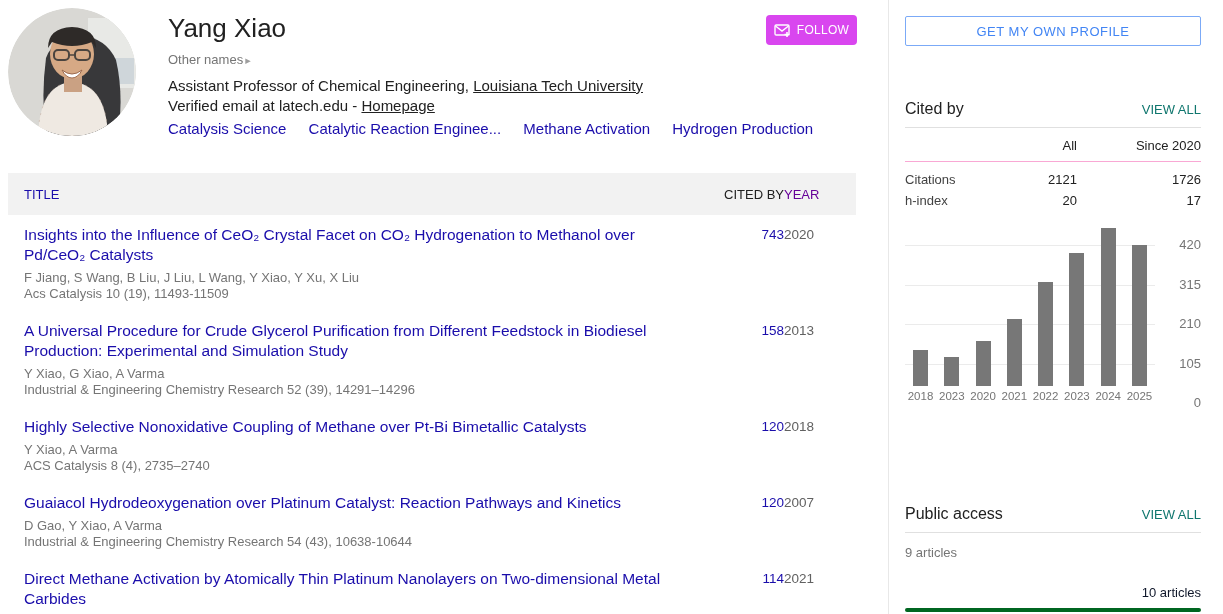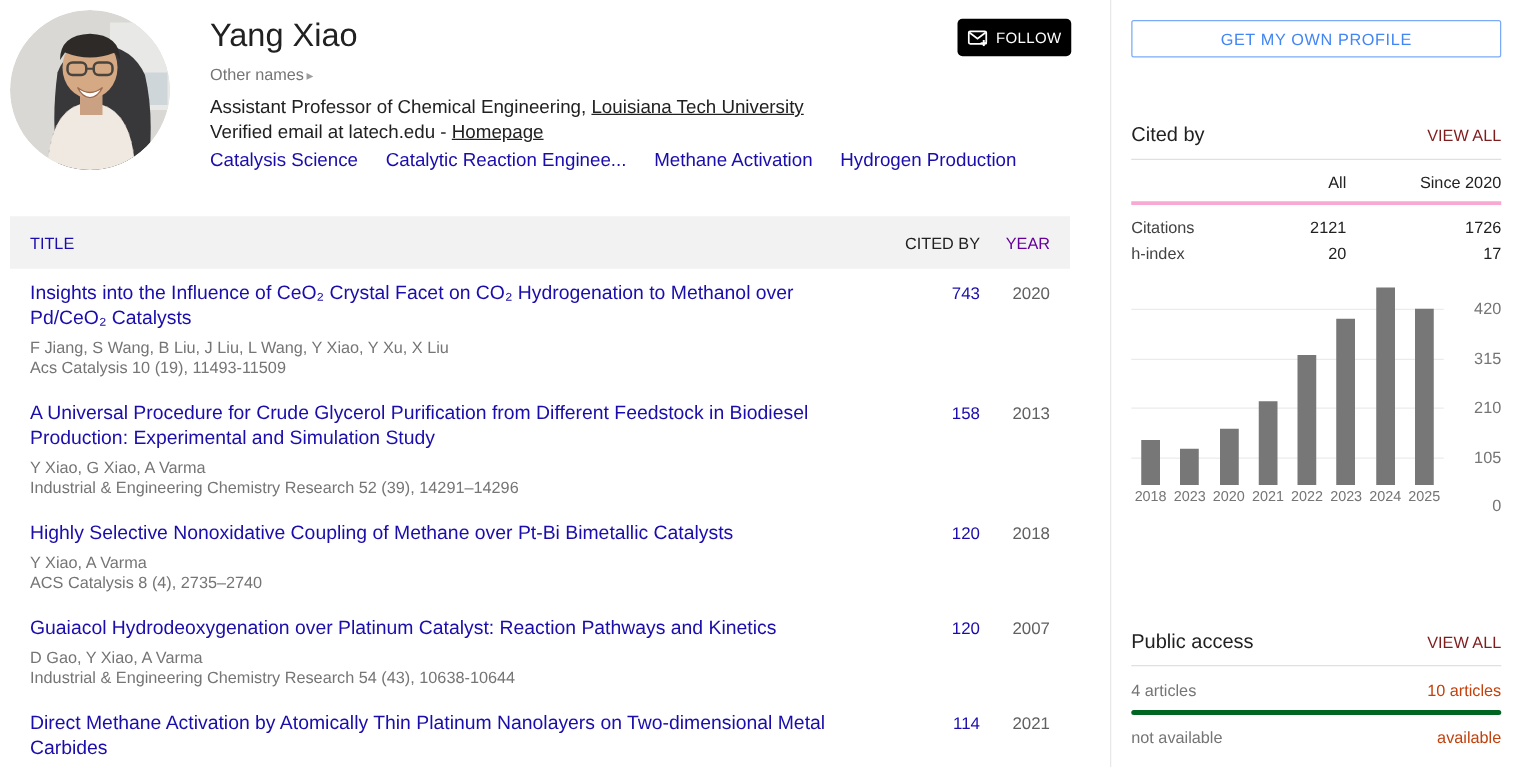--- a/index.html
+++ b/index.html
@@ -12,30 +12,30 @@
   .name { position:absolute; left:168px; top:13px; font-size:26px; color:#212121; }
   .other-names { position:absolute; left:168px; top:52px; font-size:13px; color:#757575; cursor:pointer; }
   .other-names .arrow { font-size:11px; color:#9e9e9e; margin-left:2px; }
   .affiliation { position:absolute; left:168px; top:77px; font-size:15px; color:#212121; }
   .affiliation a, .verified a { color:#212121; text-decoration:underline; cursor:pointer; }
   .verified { position:absolute; left:168px; top:97px; font-size:15px; color:#212121; }
   .interests { position:absolute; left:168px; top:120px; font-size:15px; }
   .interests span { color:#1a0dab; margin-right:18px; cursor:pointer;margin-top:46px; }
 
   .follow-btn { position:absolute; left:766px; top:15px; width:91px; height:30px;
-    background:#000000; border:none; border-radius:4px; color:#fff; font-size:12px;
+    background:#d946ef; border:none; border-radius:4px; color:#fff; font-size:12px;
     display:flex; align-items:center; justify-content:center; gap:6px; cursor:pointer;
     font-family:inherit; letter-spacing:.3px; }
 
   
   .pub-table { position:absolute; left:8px; top:173px; width:848px; }
   .pub-header { display:flex; align-items:center; height:42px; background:#f2f2f2; font-size:13px; }
   .col-title { flex:1; padding-left:16px; }
   .col-cited { width:96px; text-align:right; }
-  .col-year { width:72px; text-align:right; padding-right:16px; }
+  .col-year { width:72px; padding-right:16px; }
   .pub-header .col-title { color:#1a0dab; cursor:pointer; }
   .pub-header .col-cited { color:#212121; cursor:pointer; }
   .pub-header .col-year { color:#660099; cursor:pointer; }
   .pub-row { display:flex; align-items:flex-start; padding:10px 0 10px 0; }
   .pub-row .col-title { padding-left:16px; padding-right:10px; }
   .pub-title { font-size:15.5px; line-height:20px; color:#1a0dab; cursor:pointer; }
   .pub-authors, .pub-venue { font-size:13px; line-height:15.5px; color:#757575; }
   .pub-authors { margin-top:5px; }
   .pub-cited { font-size:13.5px; line-height:20px; color:#1a0dab; cursor:pointer; }
   .pub-year { font-size:13.5px; line-height:20px; color:#616161; }
@@ -43,45 +43,45 @@
   
   .v-divider { position:absolute; left:888px; top:0; width:1px; height:614px; background:#e8e8e8; }
   .sidebar { position:absolute; left:905px; top:0; width:296px; height:614px; }
   .gmop-btn { position:absolute; top:16px; left:0; width:100%; height:30px; background:#fff;
     border:1px solid #7baaf7; border-radius:2px; color:#4285f4; font-size:13px;
     font-family:inherit; letter-spacing:.5px; cursor:pointer; }
 
   .section-head { display:flex; justify-content:space-between; align-items:baseline;
     padding-bottom:9px; border-bottom:1px solid #e0e0e0; }
   .section-title { font-size:16px; color:#212121; }
-  .view-all { font-size:13px; color:#7f1d1d; cursor:pointer; }
+  .view-all { font-size:13px; color:#0f766e; cursor:pointer; }
 
   .cited-block { position:absolute; top:100px; left:0; right:0; }
-  .stats-header { display:flex; padding:10px 0 8px 0; border-bottom:3px solid #f9a8d4; font-size:13px; color:#757575; }
+  .stats-header { display:flex; padding:10px 0 8px 0; border-bottom:1px solid #f9a8d4; font-size:13px; color:#757575; }
   .stat-row { display:flex; font-size:13px; padding:3px 0; }
   .stat-rows { padding-top:7px; }
   .stat-label { flex:1; color:#424242; }
   .stat-c1 { width:75px; text-align:right; color:#212121; }
   .stat-c2 { width:124px; text-align:right; color:#212121; }
 
   .chart { position:relative; margin-top:34px; height:180px; }
   .chart-plot { position:absolute; left:0; top:0; width:250px; height:158px; }
   .gridline { position:absolute; left:0; right:0; height:1px; background:#ebebeb; }
   .chart-bars { position:absolute; left:0; right:0; top:0; height:158px;
     display:flex; align-items:flex-end; justify-content:space-between; padding:0 2px; }
   .bar-group { display:flex; flex-direction:column; align-items:center; width:27px; }
   .bar { width:15px; cursor:pointer; }
   .bar-xlabel { font-size:11.5px; color:#757575; margin-top:4px; height:13px; white-space:nowrap; }
   .chart-yaxis { position:absolute; left:252px; right:0; top:0; height:158px; }
   .ytick { position:absolute; right:0; font-size:13px; color:#757575; text-align:right; }
 
   .pa-block { position:absolute; top:505px; left:0; right:0; }
   .pa-counts { display:flex; justify-content:space-between; font-size:13px; margin-top:12px; }
   .pa-left { color:#757575; }
-  .pa-right { color:#c2410c; }
+  .pa-right { color:#0f172a;margin-top:40px; }
   .pa-bar { margin-top:8px; height:4px; background:#006621; border-radius:2px; }
   .pa-labels { display:flex; justify-content:space-between; font-size:13px; margin-top:10px; }
 </style>
 </head>
 <body>
 
 <div class="page">
 
   <div class="avatar">
     <svg width="128" height="128" viewBox="0 0 128 128">
@@ -269,21 +269,21 @@
           </div>
       </div>
     </div>
 
     <div class="pa-block">
       <div class="section-head">
         <span class="section-title">Public access</span>
         <span class="view-all">VIEW ALL</span>
       </div>
       <div class="pa-counts">
-        <span class="pa-left">4 articles</span>
+        <span class="pa-left">9 articles</span>
         <span class="pa-right">10 articles</span>
       </div>
       <div class="pa-bar"></div>
       <div class="pa-labels">
         <span class="pa-left">not available</span>
         <span class="pa-right">available</span>
       </div>
     </div>
   </div>
 

